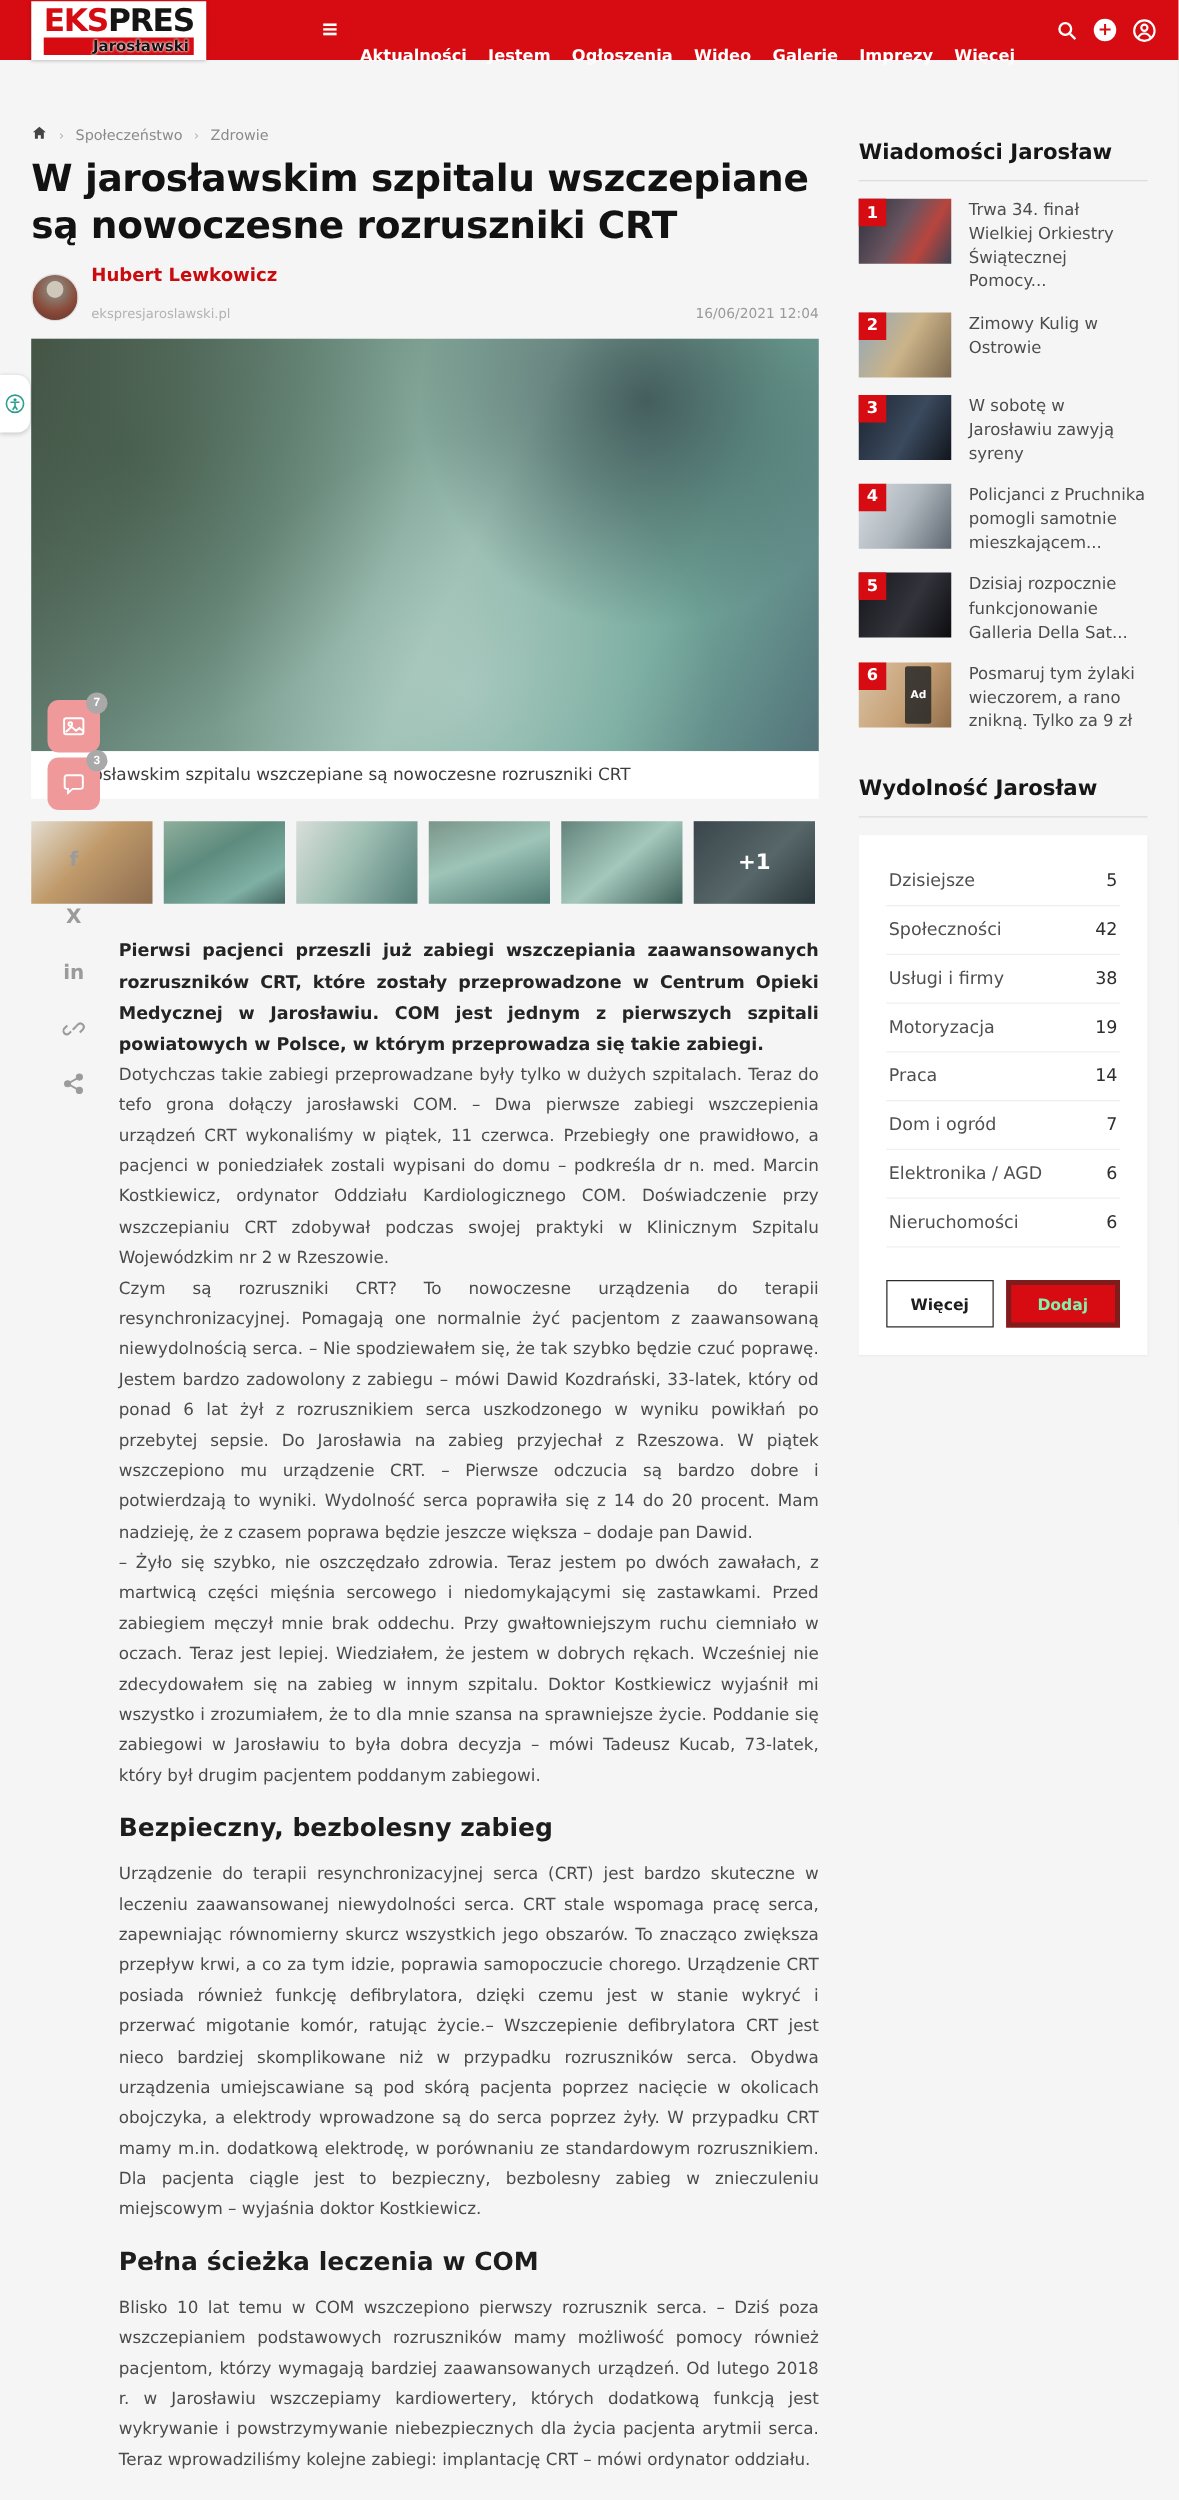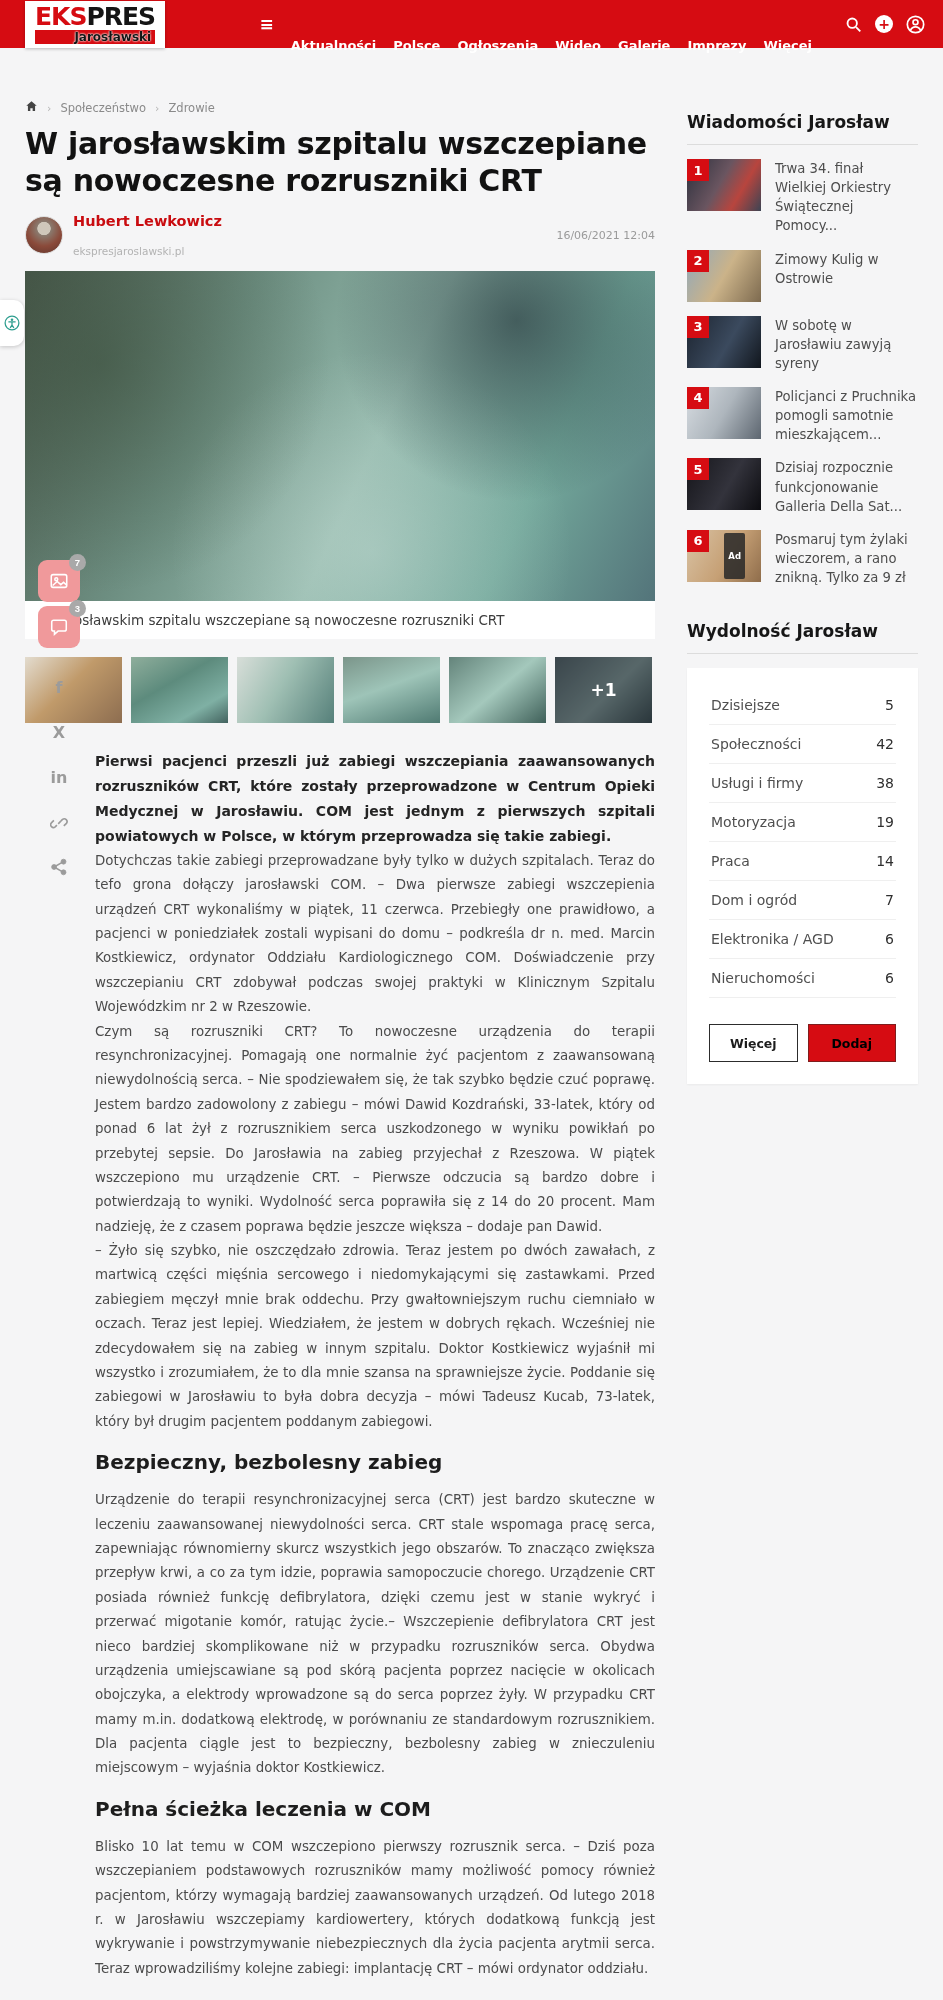--- a/index.html
+++ b/index.html
@@ -25,21 +25,21 @@
   .container { display:flex; padding:0 25px; gap:32px; }
   .main-col { width:630px; position:relative; }
   .side-col { width:253px; padding-top:64px; }
 
   
   .breadcrumb { display:flex; align-items:center; gap:9px; margin-top:52px; font-size:11.5px; color:#8a8a8a; }
   .breadcrumb a { color:#8a8a8a; text-decoration:none; }
   .crumb-sep { color:#b5b5b5; font-size:11px; }
   .article-title { margin-top:10px; font-size:30px; line-height:1.22; font-weight:800; color:#121212; letter-spacing:-.3px; }
 
-  .author-row { display:flex; align-items:center; margin-top:14px; }
+  .author-row { display:flex; align-items:flex-end; margin-top:14px; }
   .avatar { width:38px; height:38px; border-radius:50%; background:radial-gradient(circle at 50% 32%, #cfc7ba 21%, #8a7a6e 23%, #8a4a3a 58%, #5f342b); border:1px solid #ddd; }
   .author-meta { margin-left:10px; }
   .author-name { color:#c90c10; font-size:14.5px; font-weight:800; text-decoration:none; display:block; }
   .author-site { font-size:10.5px; color:#b3b3b3; margin-top:16px; }
   .article-date { margin-left:auto; font-size:11px; color:#9a9a9a; }
 
   
   .hero-photo { margin-top:14px; width:630px; height:330px; background:
       radial-gradient(circle at 78% 15%, rgba(15,25,35,.55), transparent 32%),
       radial-gradient(circle at 12% 28%, rgba(55,75,55,.5), transparent 38%),
@@ -89,39 +89,39 @@
 
   .ads-section { margin-top:34px; }
   .cat-card { background:#fff; margin-top:14px; padding:18px 22px 22px; box-shadow:0 1px 2px rgba(0,0,0,.05); }
   .cat-row { display:flex; justify-content:space-between; align-items:flex-end; padding:11px 2px; border-bottom:1px solid #efefef; cursor:pointer; }
   .cat-row:last-of-type { border-bottom:none; }
   .cat-label { font-size:14px; color:#4f4f4f; }
   .cat-count { font-size:14px; color:#2f2f2f; }
   .cat-buttons { display:flex; gap:10px; margin-top:26px; }
   .btn { flex:1; height:38px; font-size:12.5px; font-weight:800; cursor:pointer; font-family:inherit; }
   .btn-outline { background:#fff; border:1px solid #2c2c2c; color:#1c1c1c; }
-  .btn-red { background:#d60c12; border:1px solid #7f1d1d; color:#000000; }
+  .btn-red { background:#d60c12; border:4px solid #7f1d1d; color:#86efac; }
 
   
   .access-widget { position:absolute; left:0; top:300px; width:24px; height:46px; background:#fff; border-radius:0 10px 10px 0; box-shadow:0 1px 4px rgba(0,0,0,.2); display:flex; align-items:center; justify-content:center; cursor:pointer; z-index:5; }
 </style>
 </head>
 <body>
 
 <div class="page">
 
   <header class="site-header">
     <div class="logo">
       <div class="logo-top"><span class="lr">EKS</span><span class="lb">PRES</span></div>
       <div class="logo-bottom">Jarosławski</div>
     </div>
     <nav class="main-nav">
       <span class="hamburger">≡</span>
       <a href="#" class="nav-link">Aktualności</a>
-      <a href="#" class="nav-link">Polsce</a>
+      <a href="#" class="nav-link">Jestem</a>
       <a href="#" class="nav-link">Ogłoszenia</a>
       <a href="#" class="nav-link">Wideo</a>
       <a href="#" class="nav-link">Galerie</a>
       <a href="#" class="nav-link">Imprezy</a>
       <a href="#" class="nav-link">Więcej</a>
       <div class="nav-icons">
         <span class="hicon">
           <svg width="17" height="17" viewBox="0 0 20 20" fill="none" stroke="#fff" stroke-width="2.2">
               <circle cx="8.5" cy="8.5" r="5.5"></circle>
               <line x1="13" y1="13" x2="18" y2="18"></line>

